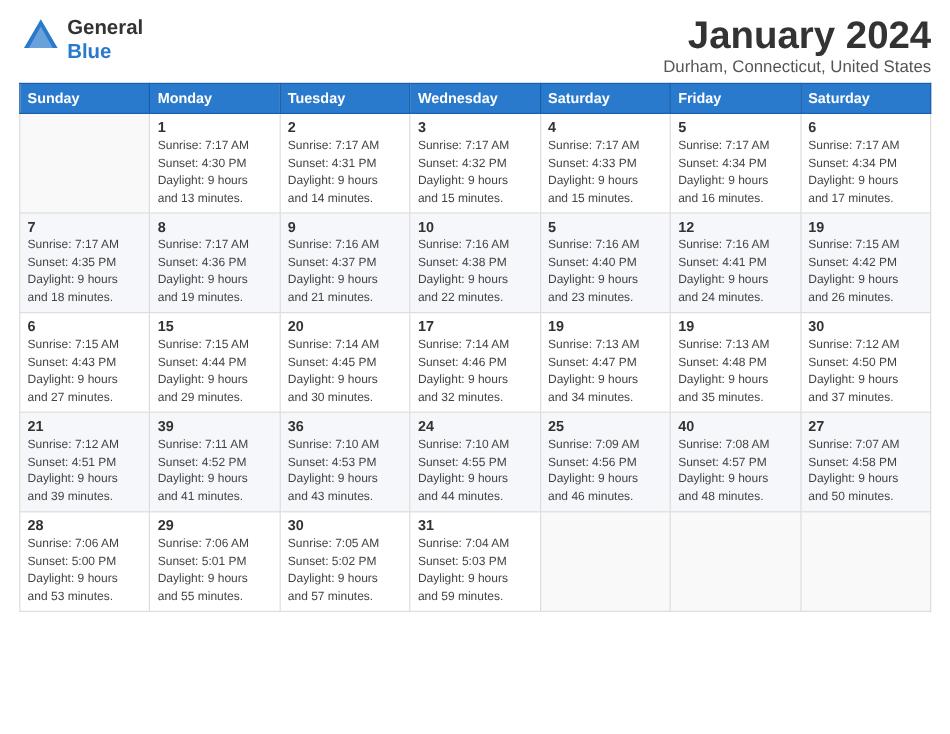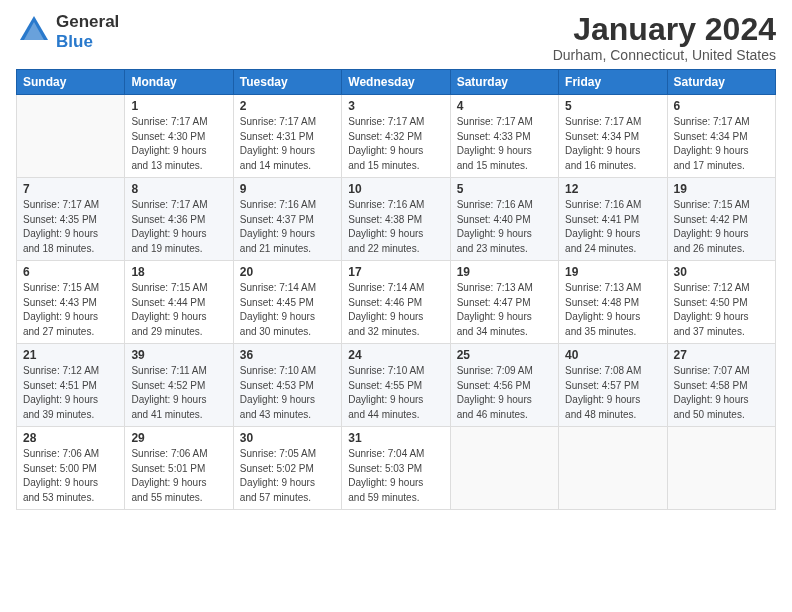--- a/index.html
+++ b/index.html
@@ -172,21 +172,21 @@
             <span class="day-num">19</span>
             <div class="day-info">Sunrise: 7:15 AM<br>Sunset: 4:42 PM<br>Daylight: 9 hours<br>and 26 minutes.</div>
           </td>
         </tr>
         <tr>
           <td>
             <span class="day-num">6</span>
             <div class="day-info">Sunrise: 7:15 AM<br>Sunset: 4:43 PM<br>Daylight: 9 hours<br>and 27 minutes.</div>
           </td>
           <td>
-            <span class="day-num">18</span>
+            <span class="day-num">15</span>
             <div class="day-info">Sunrise: 7:15 AM<br>Sunset: 4:44 PM<br>Daylight: 9 hours<br>and 29 minutes.</div>
           </td>
           <td>
             <span class="day-num">20</span>
             <div class="day-info">Sunrise: 7:14 AM<br>Sunset: 4:45 PM<br>Daylight: 9 hours<br>and 30 minutes.</div>
           </td>
           <td>
             <span class="day-num">17</span>
             <div class="day-info">Sunrise: 7:14 AM<br>Sunset: 4:46 PM<br>Daylight: 9 hours<br>and 32 minutes.</div>
           </td>

